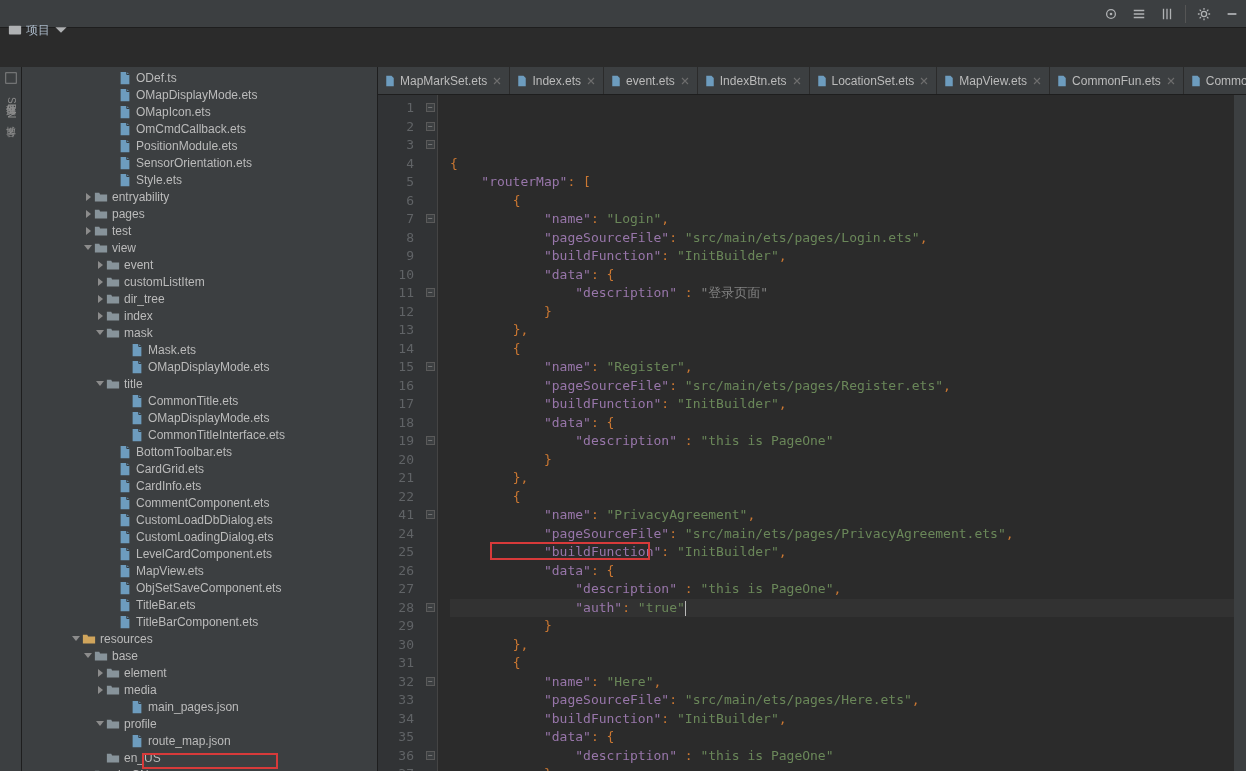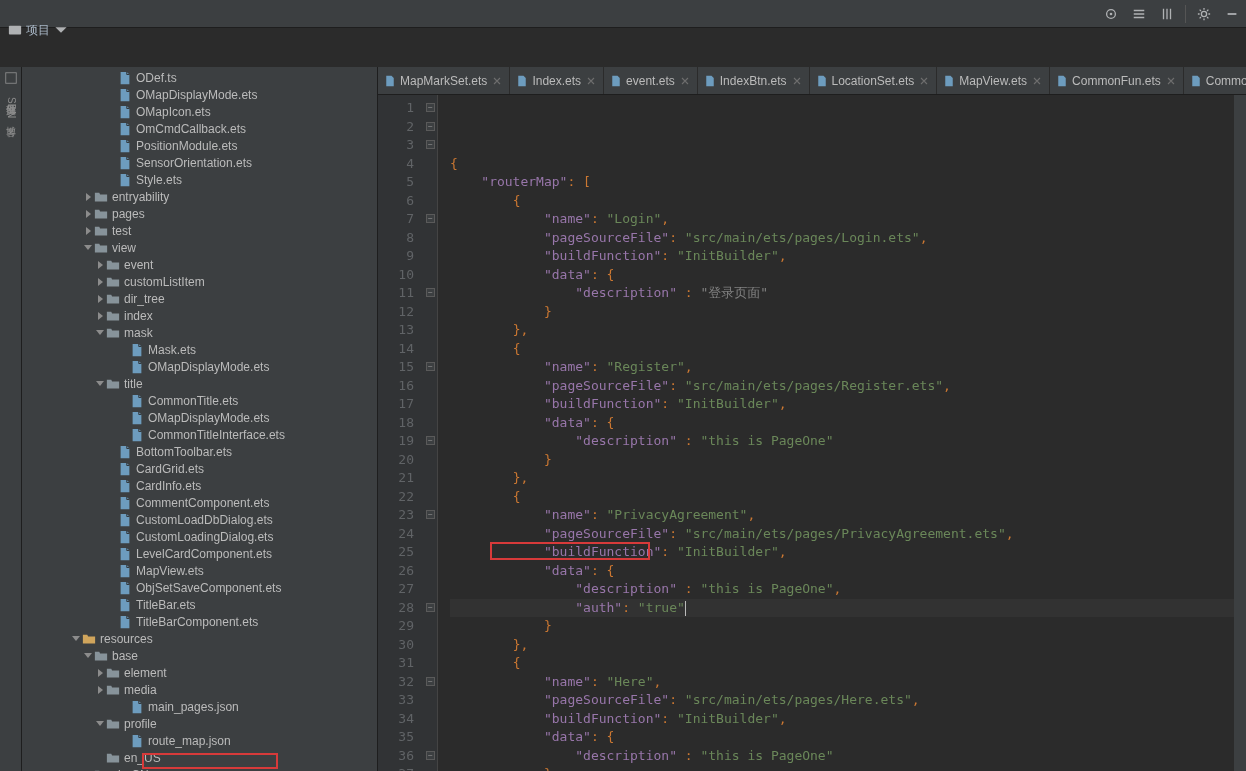--- a/index.html
+++ b/index.html
@@ -930,21 +930,21 @@
             <div>13</div>
             <div>14</div>
             <div>15</div>
             <div>16</div>
             <div>17</div>
             <div>18</div>
             <div>19</div>
             <div>20</div>
             <div>21</div>
             <div>22</div>
-            <div>23</div>
+            <div>41</div>
             <div>24</div>
             <div>25</div>
             <div>26</div>
             <div>27</div>
             <div>28</div>
             <div>29</div>
             <div>30</div>
             <div>31</div>
             <div>32</div>
             <div>33</div>

